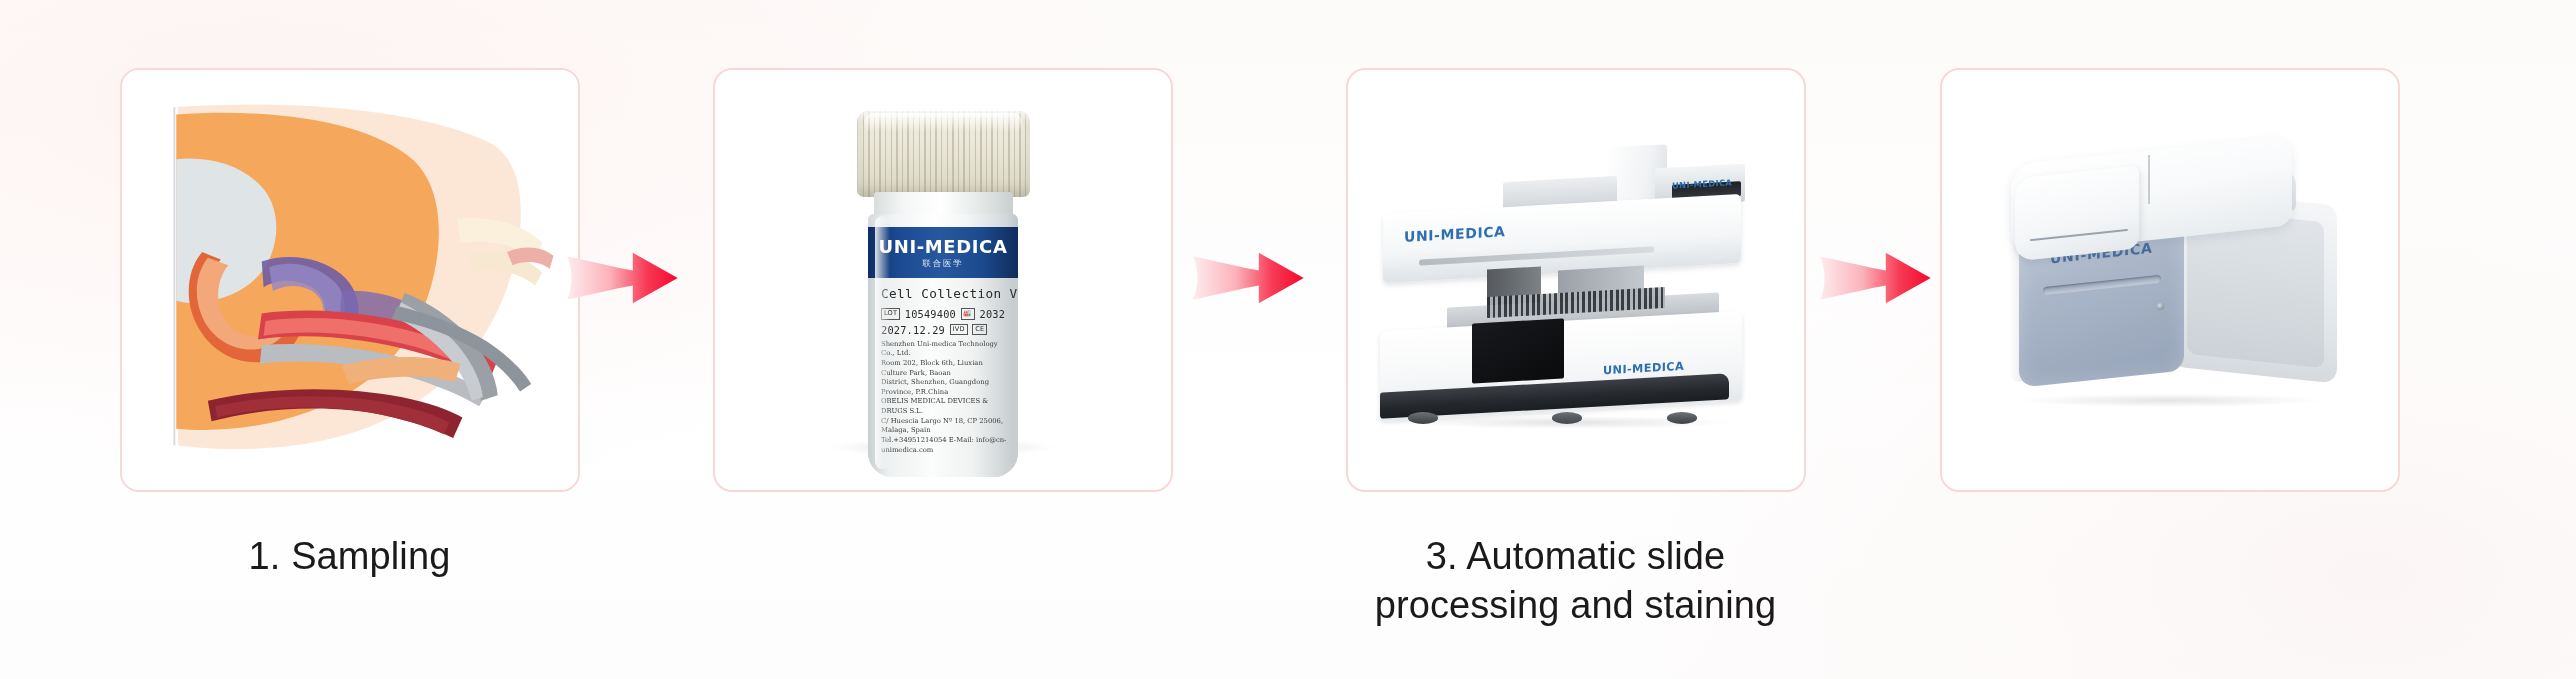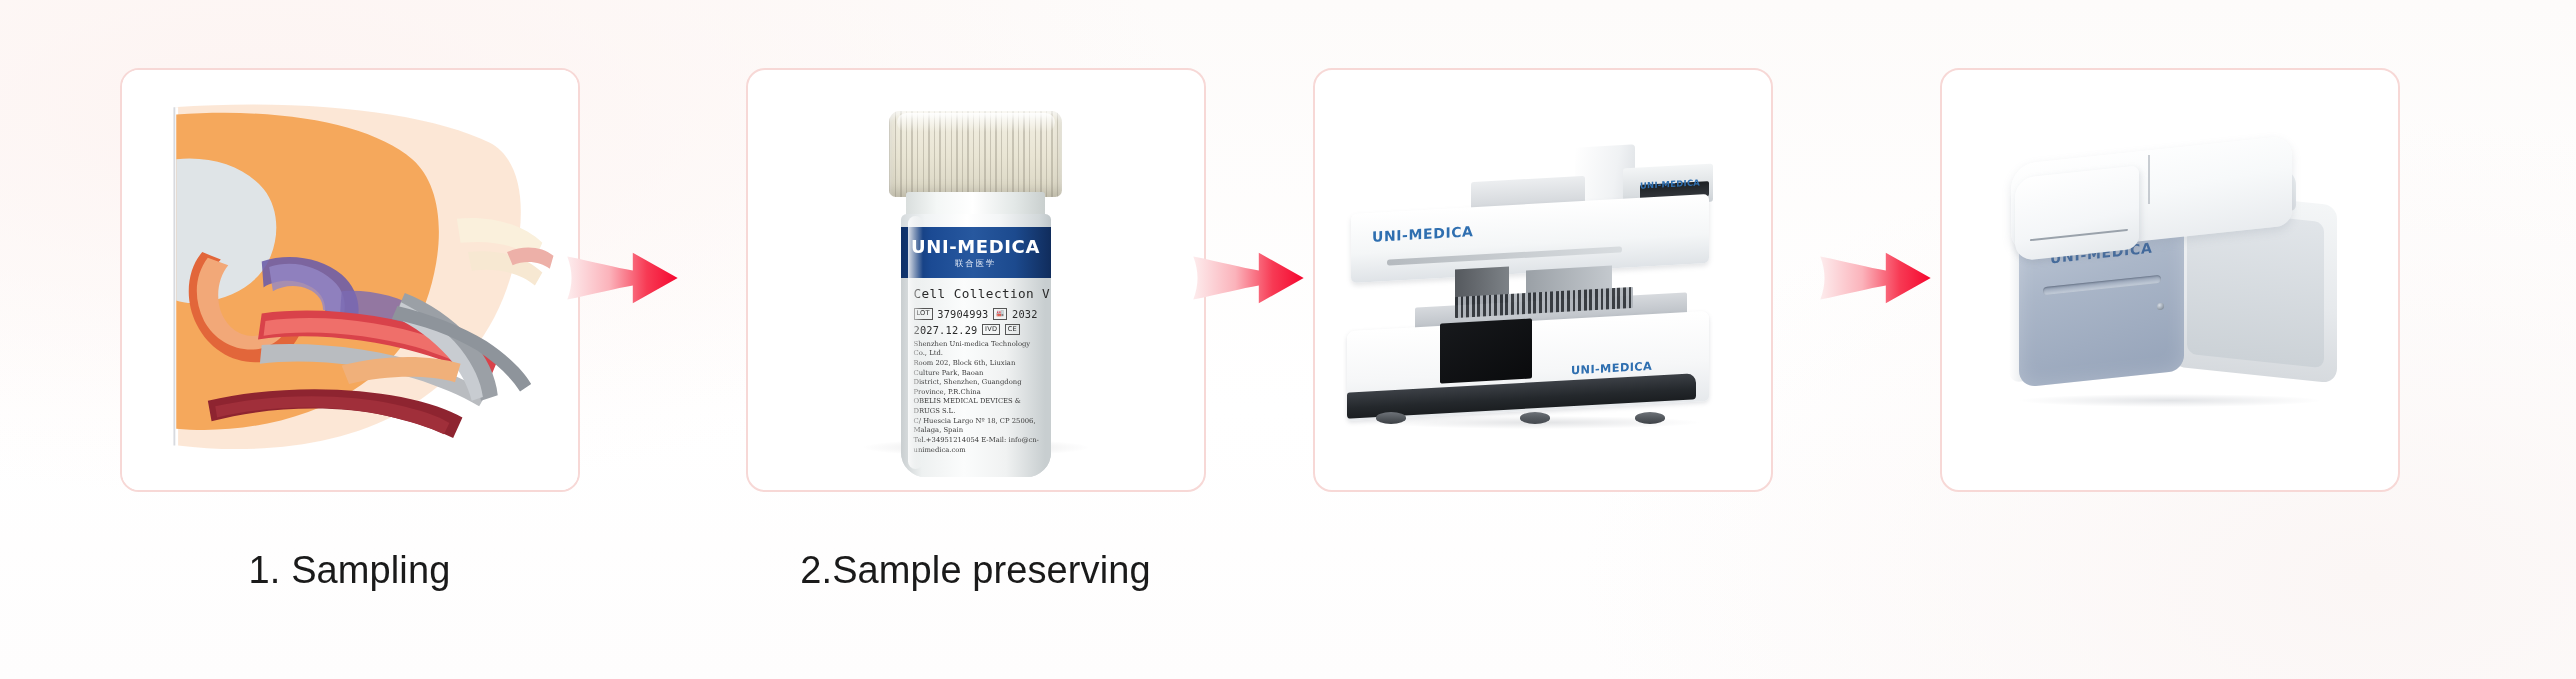--- a/index.html
+++ b/index.html
@@ -31,21 +31,21 @@
     width:460px;height:424px;
     border:2.8px solid #f7d8d6;
     border-radius:19px;
     background:#ffffff;
     box-sizing:border-box;
     position:relative;
     overflow:hidden;
     display:flex;align-items:center;justify-content:center;
   }
   .caption{
-    margin-top:54px;
+    margin-top:40px;
     width:525px;
     text-align:center;
     font-size:38px;
     line-height:1.3;
     color:#1a1a1a;
     letter-spacing:0.1px;
     white-space:pre-line;
   }
 
   
@@ -382,42 +382,41 @@
           <div class="vial-neck"></div>
           <div class="vial-body">
             <div class="label-blue">
               <div class="brand-blue">UNI-MEDICA</div>
               <div class="brand-cn">联合医学</div>
             </div>
             <div class="label-white">
               <div class="lbl-title">Cell Collection Vial</div>
               <div class="lbl-row">
                 <span class="lbl-box">LOT</span>
-                <span>37904993</span>
+                <span>10549400</span>
                 <span class="lbl-box">🏭</span>
                 <span>2032</span>
               </div>
               <div class="lbl-row">
                 <span>2027.12.29</span>
                 <span class="lbl-box">IVD</span>
                 <span class="lbl-box">CE</span>
               </div>
               <div class="lbl-fine" style="white-space:pre-line">Shenzhen Uni-medica Technology Co., Ltd.
 Room 202, Block 6th, Liuxian Culture Park, Baoan
 District, Shenzhen, Guangdong Province, P.R.China
 OBELIS MEDICAL DEVICES &amp; DRUGS S.L.
 C/ Huescia Largo Nº 18, CP 25006, Malaga, Spain
 Tel.+34951214054 E-Mail: info@cn-unimedica.com</div>
             </div>
           </div>
           <div class="vial-gloss"></div>
         </div>
       </div>
     </div>
-    <div class="caption">2.Sample preserving</div>
   </div>
 
   <div class="arrow" style="left:1193px;">
     <svg viewBox="0 0 118 62">
       <defs>
         <linearGradient id="ag2" x1="0" y1="0" x2="1" y2="0">
           <stop offset="0%" stop-color="#fdeced"></stop>
           <stop offset="38%" stop-color="#fbb3bb"></stop>
           <stop offset="72%" stop-color="#f73a54"></stop>
           <stop offset="100%" stop-color="#f5072f"></stop>
@@ -446,20 +445,22 @@
         <div class="m-base"></div>
         <div class="m-screen"></div>
         <div class="m-basebrand">UNI-MEDICA</div>
         <div class="m-strip"></div>
         <div class="m-foot" style="left:34px;"></div>
         <div class="m-foot" style="left:178px;"></div>
         <div class="m-foot" style="left:293px;"></div>
         <div class="m-shadow"></div>
       </div>
     </div>
+    <div class="caption">3. Automatic slide
+processing and staining</div>
   </div>
 
   <div class="arrow" style="left:1820px;">
     <svg viewBox="0 0 118 62">
       <defs>
         <linearGradient id="ag3" x1="0" y1="0" x2="1" y2="0">
           <stop offset="0%" stop-color="#fdeced"></stop>
           <stop offset="38%" stop-color="#fbb3bb"></stop>
           <stop offset="72%" stop-color="#f73a54"></stop>
           <stop offset="100%" stop-color="#f5072f"></stop>

